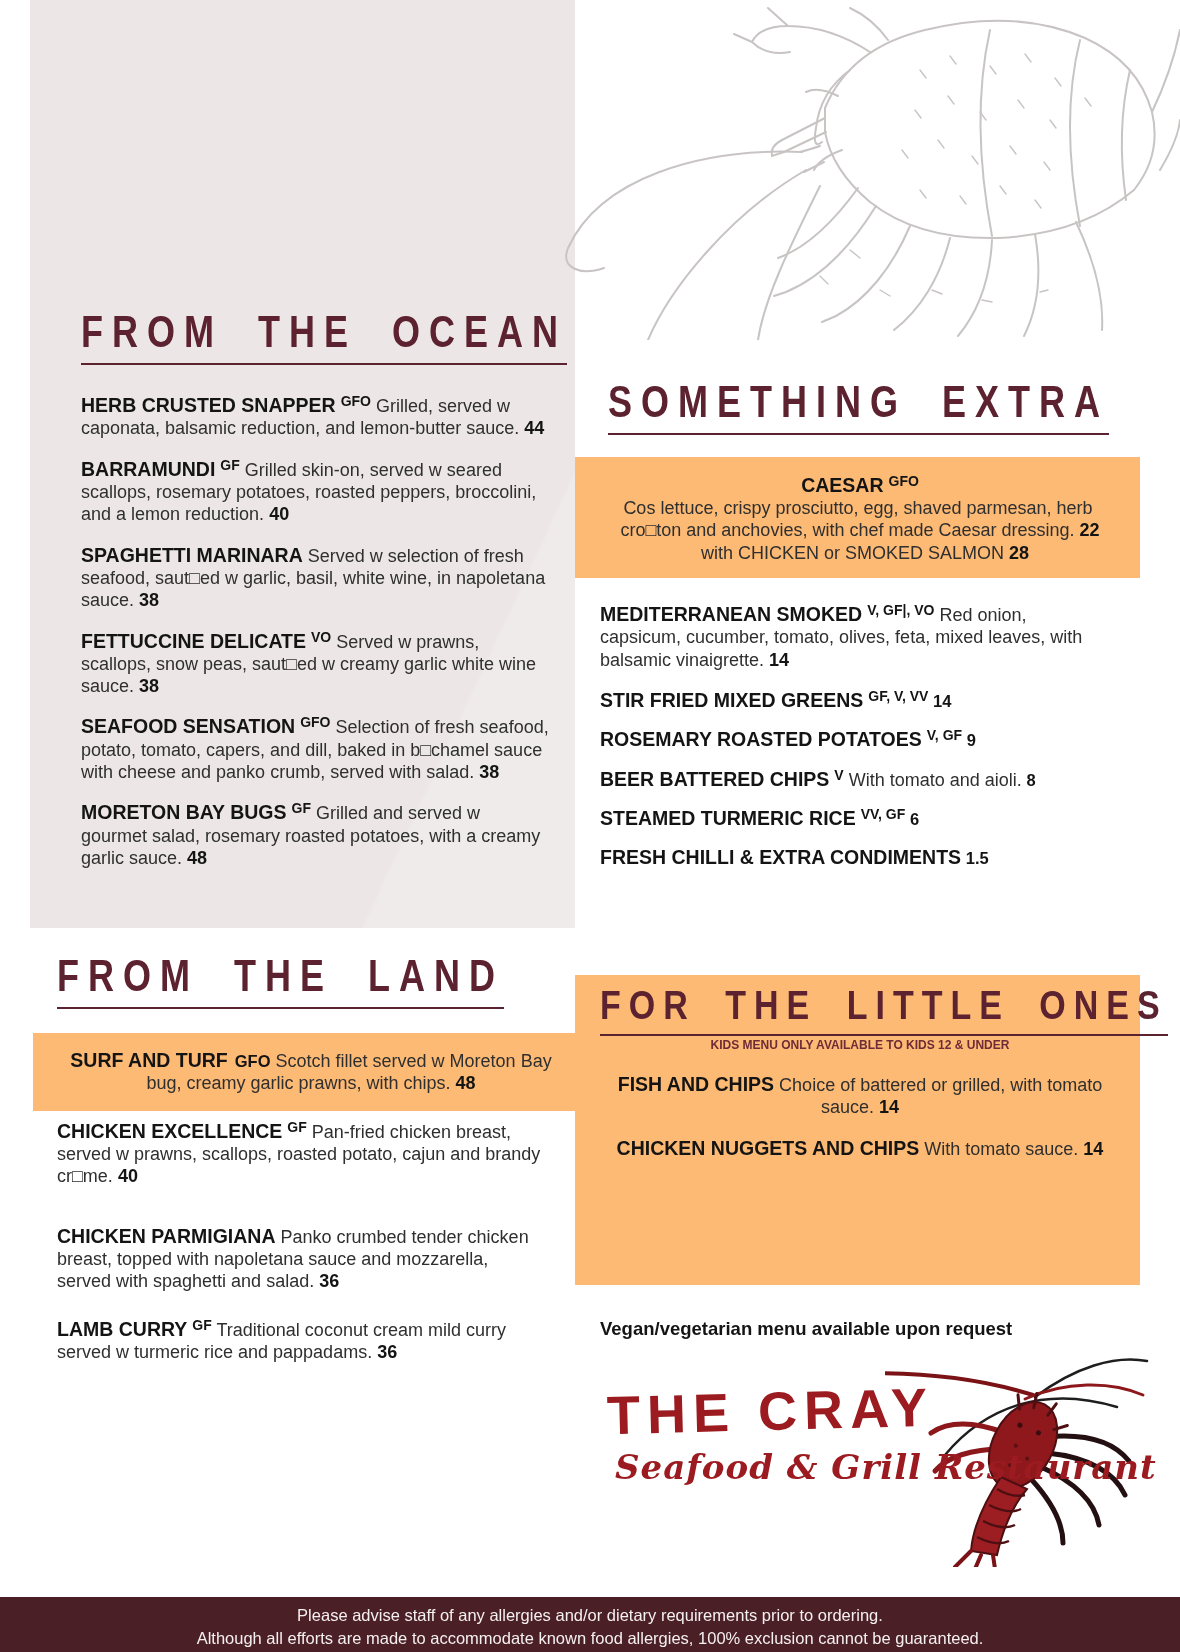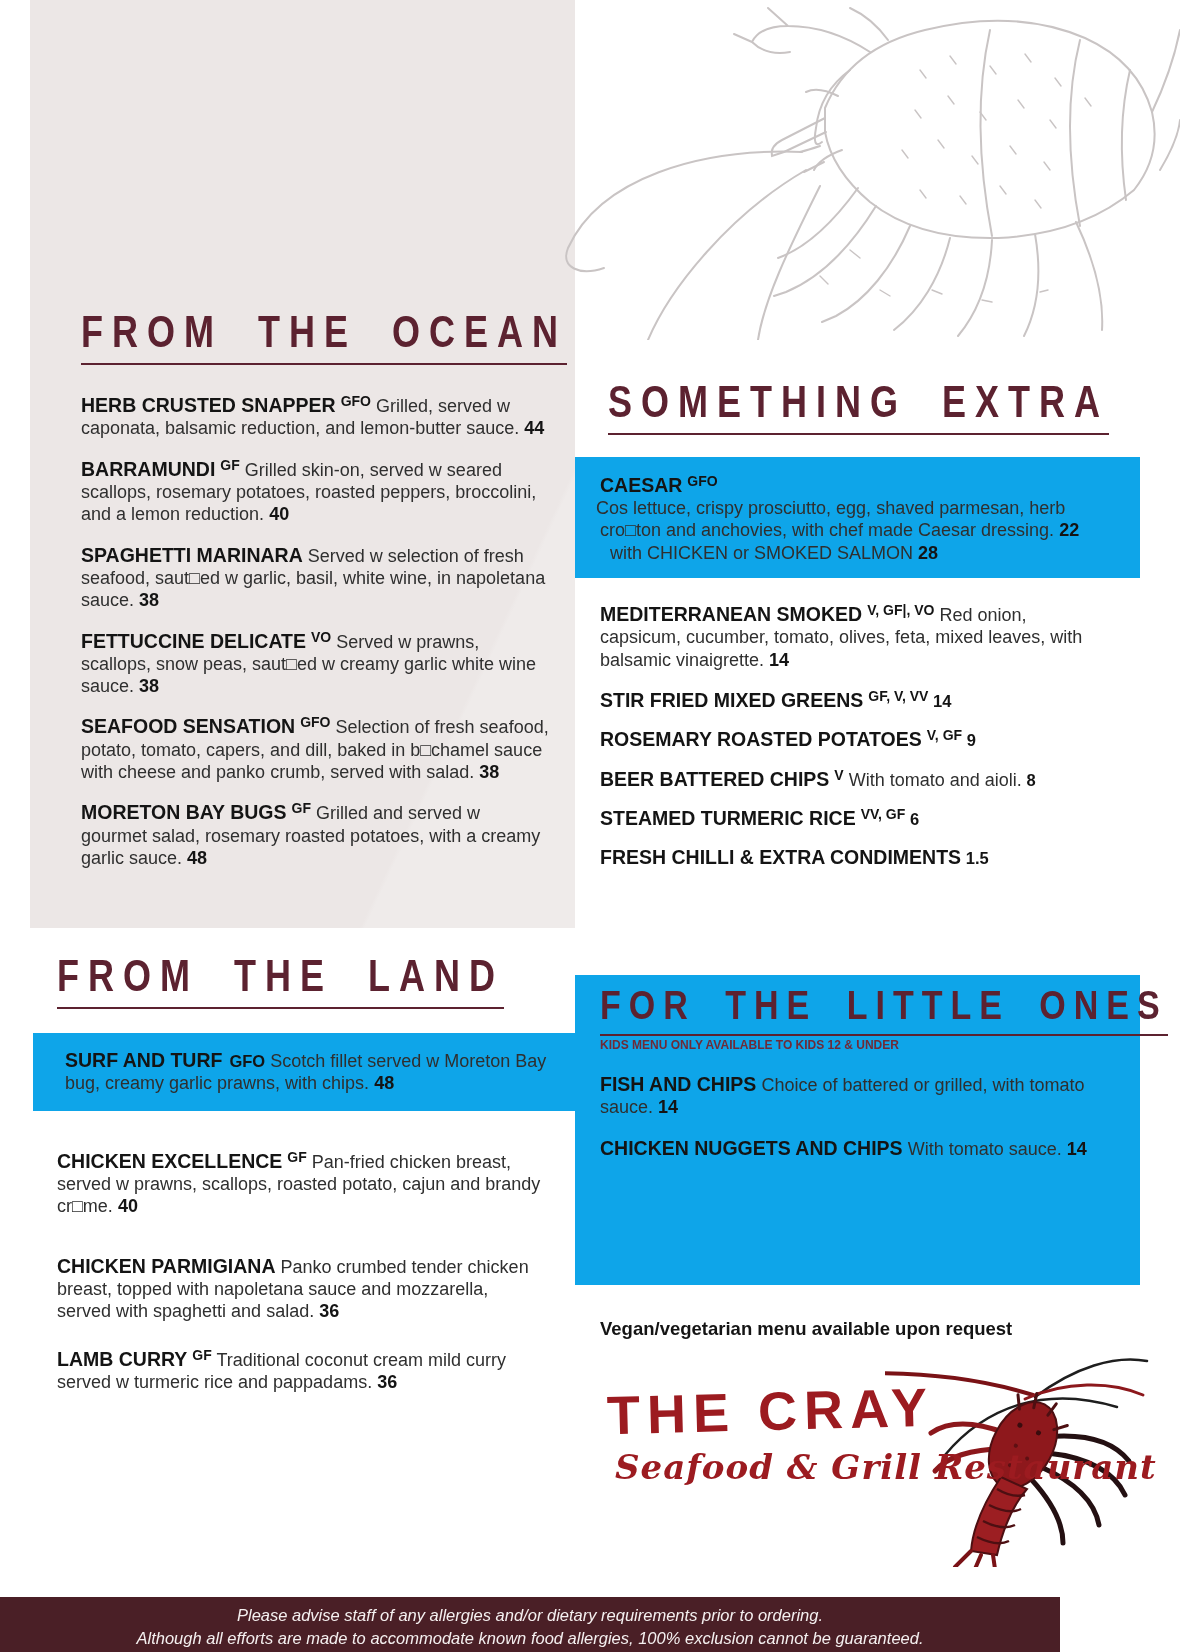--- a/index.html
+++ b/index.html
@@ -3,21 +3,21 @@
 <meta charset="utf-8">
 <style>
   html,body{margin:0;padding:0;}
   body{
     width:1180px;height:1652px;position:relative;background:#ffffff;
     font-family:"Liberation Sans", sans-serif;color:#1c1c1c;overflow:hidden;
   }
   .panel{position:absolute;background:#ebe6e5;}
   #left-panel{left:30px;top:0;width:545px;height:928px;
     background:linear-gradient(115deg,#ece7e6 78%,#efebea 78.5%);}
-  .gbox{background:#0ea5e9;}
+  .gbox{background:#fdba74;text-align:center;}
   
   .head-wrap{display:inline-block;border-bottom:2px solid #5c2230;padding-bottom:9px;}
   .sec-head{
     display:inline-block;color:#5c2230;font-weight:bold;font-size:36px;
     letter-spacing:9px;word-spacing:16px;white-space:nowrap;
     transform:scaleY(1.22);transform-origin:left bottom;line-height:1;
   }
   .sec-head.small{font-size:34px;letter-spacing:8px;word-spacing:12px;}
   
   .item{font-size:18px;line-height:1.24;color:#2f2f2f;margin-bottom:17px;}
@@ -36,36 +36,36 @@
   
   .abs{position:absolute;}
   #ocean-col{left:57px;top:318px;width:468px;margin-left:24px;}
   #ocean-col .head-wrap{margin-bottom:28px;}
   #extra-col{left:575px;top:388px;width:565px;}
   #extra-col .head-wrap{margin-left:33px;margin-bottom:22px;}
   #caesar-box{padding:16px 20px 14px 25px;margin-bottom:24px;}
   #extra-col .list{margin-left:25px;width:490px;}
   #land-col{left:33px;top:962px;width:542px;}
   #land-col .head-wrap{margin-left:24px;margin-bottom:24px;}
-  #surf-box{padding:15px 18px 16px 32px;margin-bottom:38px;}
+  #surf-box{padding:15px 18px 16px 32px;margin-bottom:8px;}
   #land-col .plain{margin-left:24px;width:490px;}
   #kids-box{left:575px;top:975px;width:565px;height:310px;box-sizing:border-box;padding:16px 20px 0 25px;}
   #kids-box .head-wrap{margin-bottom:2px;}
   #vegan-note{left:600px;top:1318px;font-weight:bold;font-size:18.5px;color:#141414;}
   
   #logo{left:585px;top:1355px;width:560px;height:200px;}
   #logo-text{position:absolute;left:22px;top:25px;color:#9c1b20;font-weight:bold;
     font-size:54px;letter-spacing:7px;transform:rotate(-1.5deg);white-space:nowrap;}
   #logo-tagline{position:absolute;left:30px;top:92px;color:#9c1b20;
     font-family:"DejaVu Serif", serif;font-style:italic;font-weight:bold;
     font-size:34px;letter-spacing:1px;white-space:nowrap;}
   
-  #footer{position:absolute;left:0;top:1597px;width:1060px;height:55px;background:#4a1f26;
+  #footer{position:absolute;left:0;top:1597px;width:1180px;height:55px;background:#4a1f26;
     color:#f5f0f0;text-align:center;font-size:16.5px;line-height:1.42;padding-top:7px;
-    box-sizing:border-box;font-style:italic;}
+    box-sizing:border-box;}
   
   #cray-art{left:520px;top:0;width:660px;height:340px;}
   #logo-art{position:absolute;left:300px;top:-18px;width:270px;height:230px;}
 </style>
 </head>
 <body>
 
 <div class="panel" id="left-panel"></div>
 
 <div class="abs" id="cray-art">

